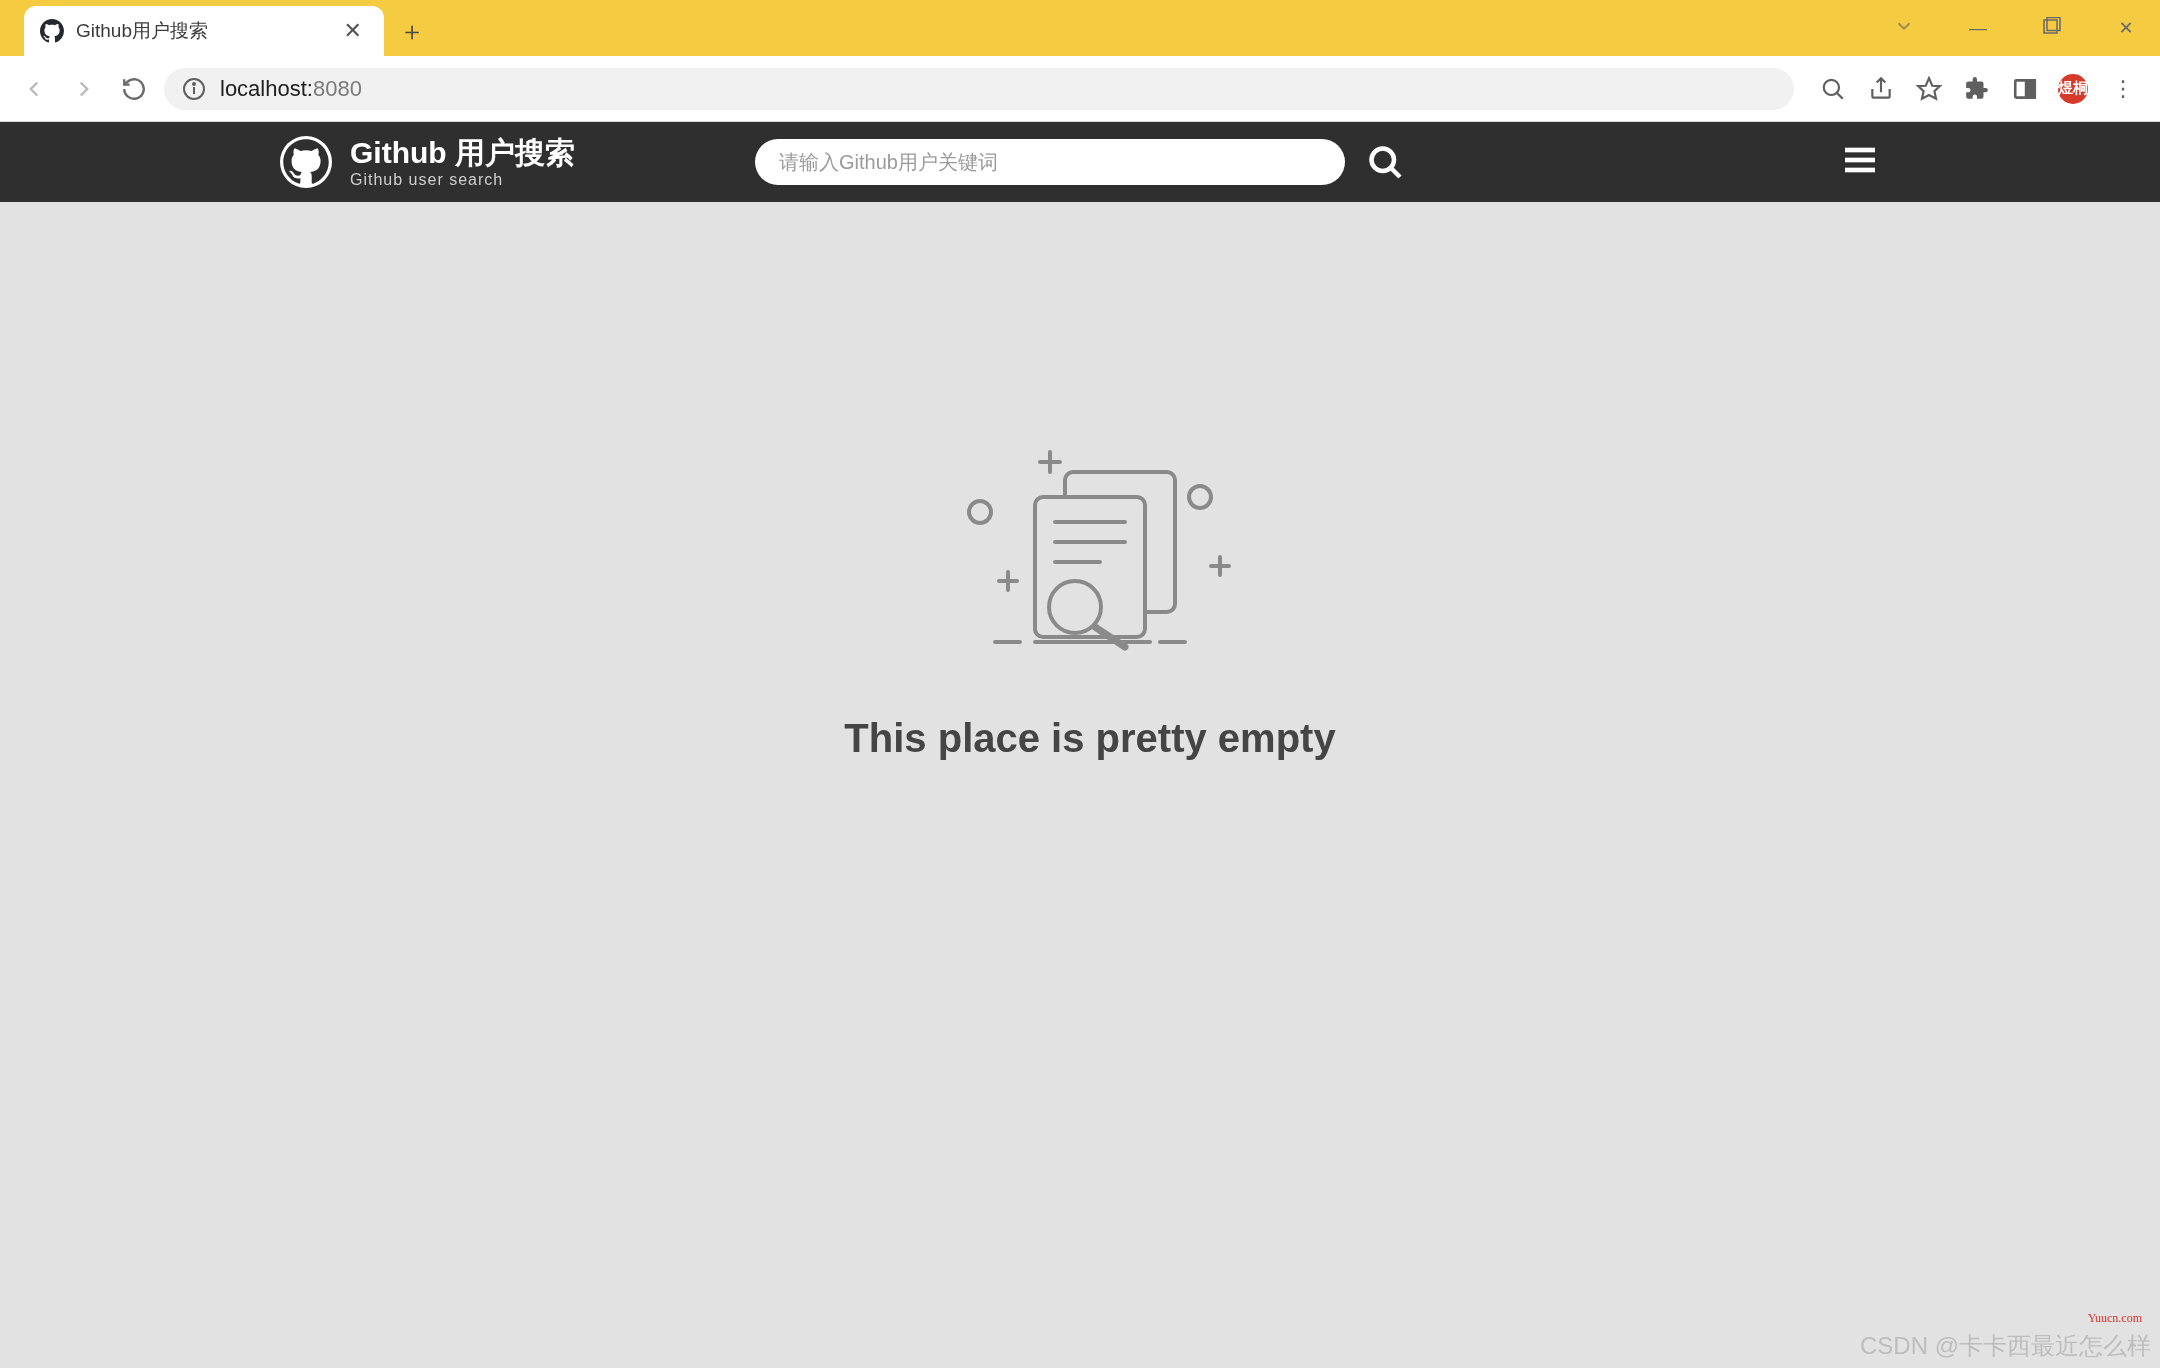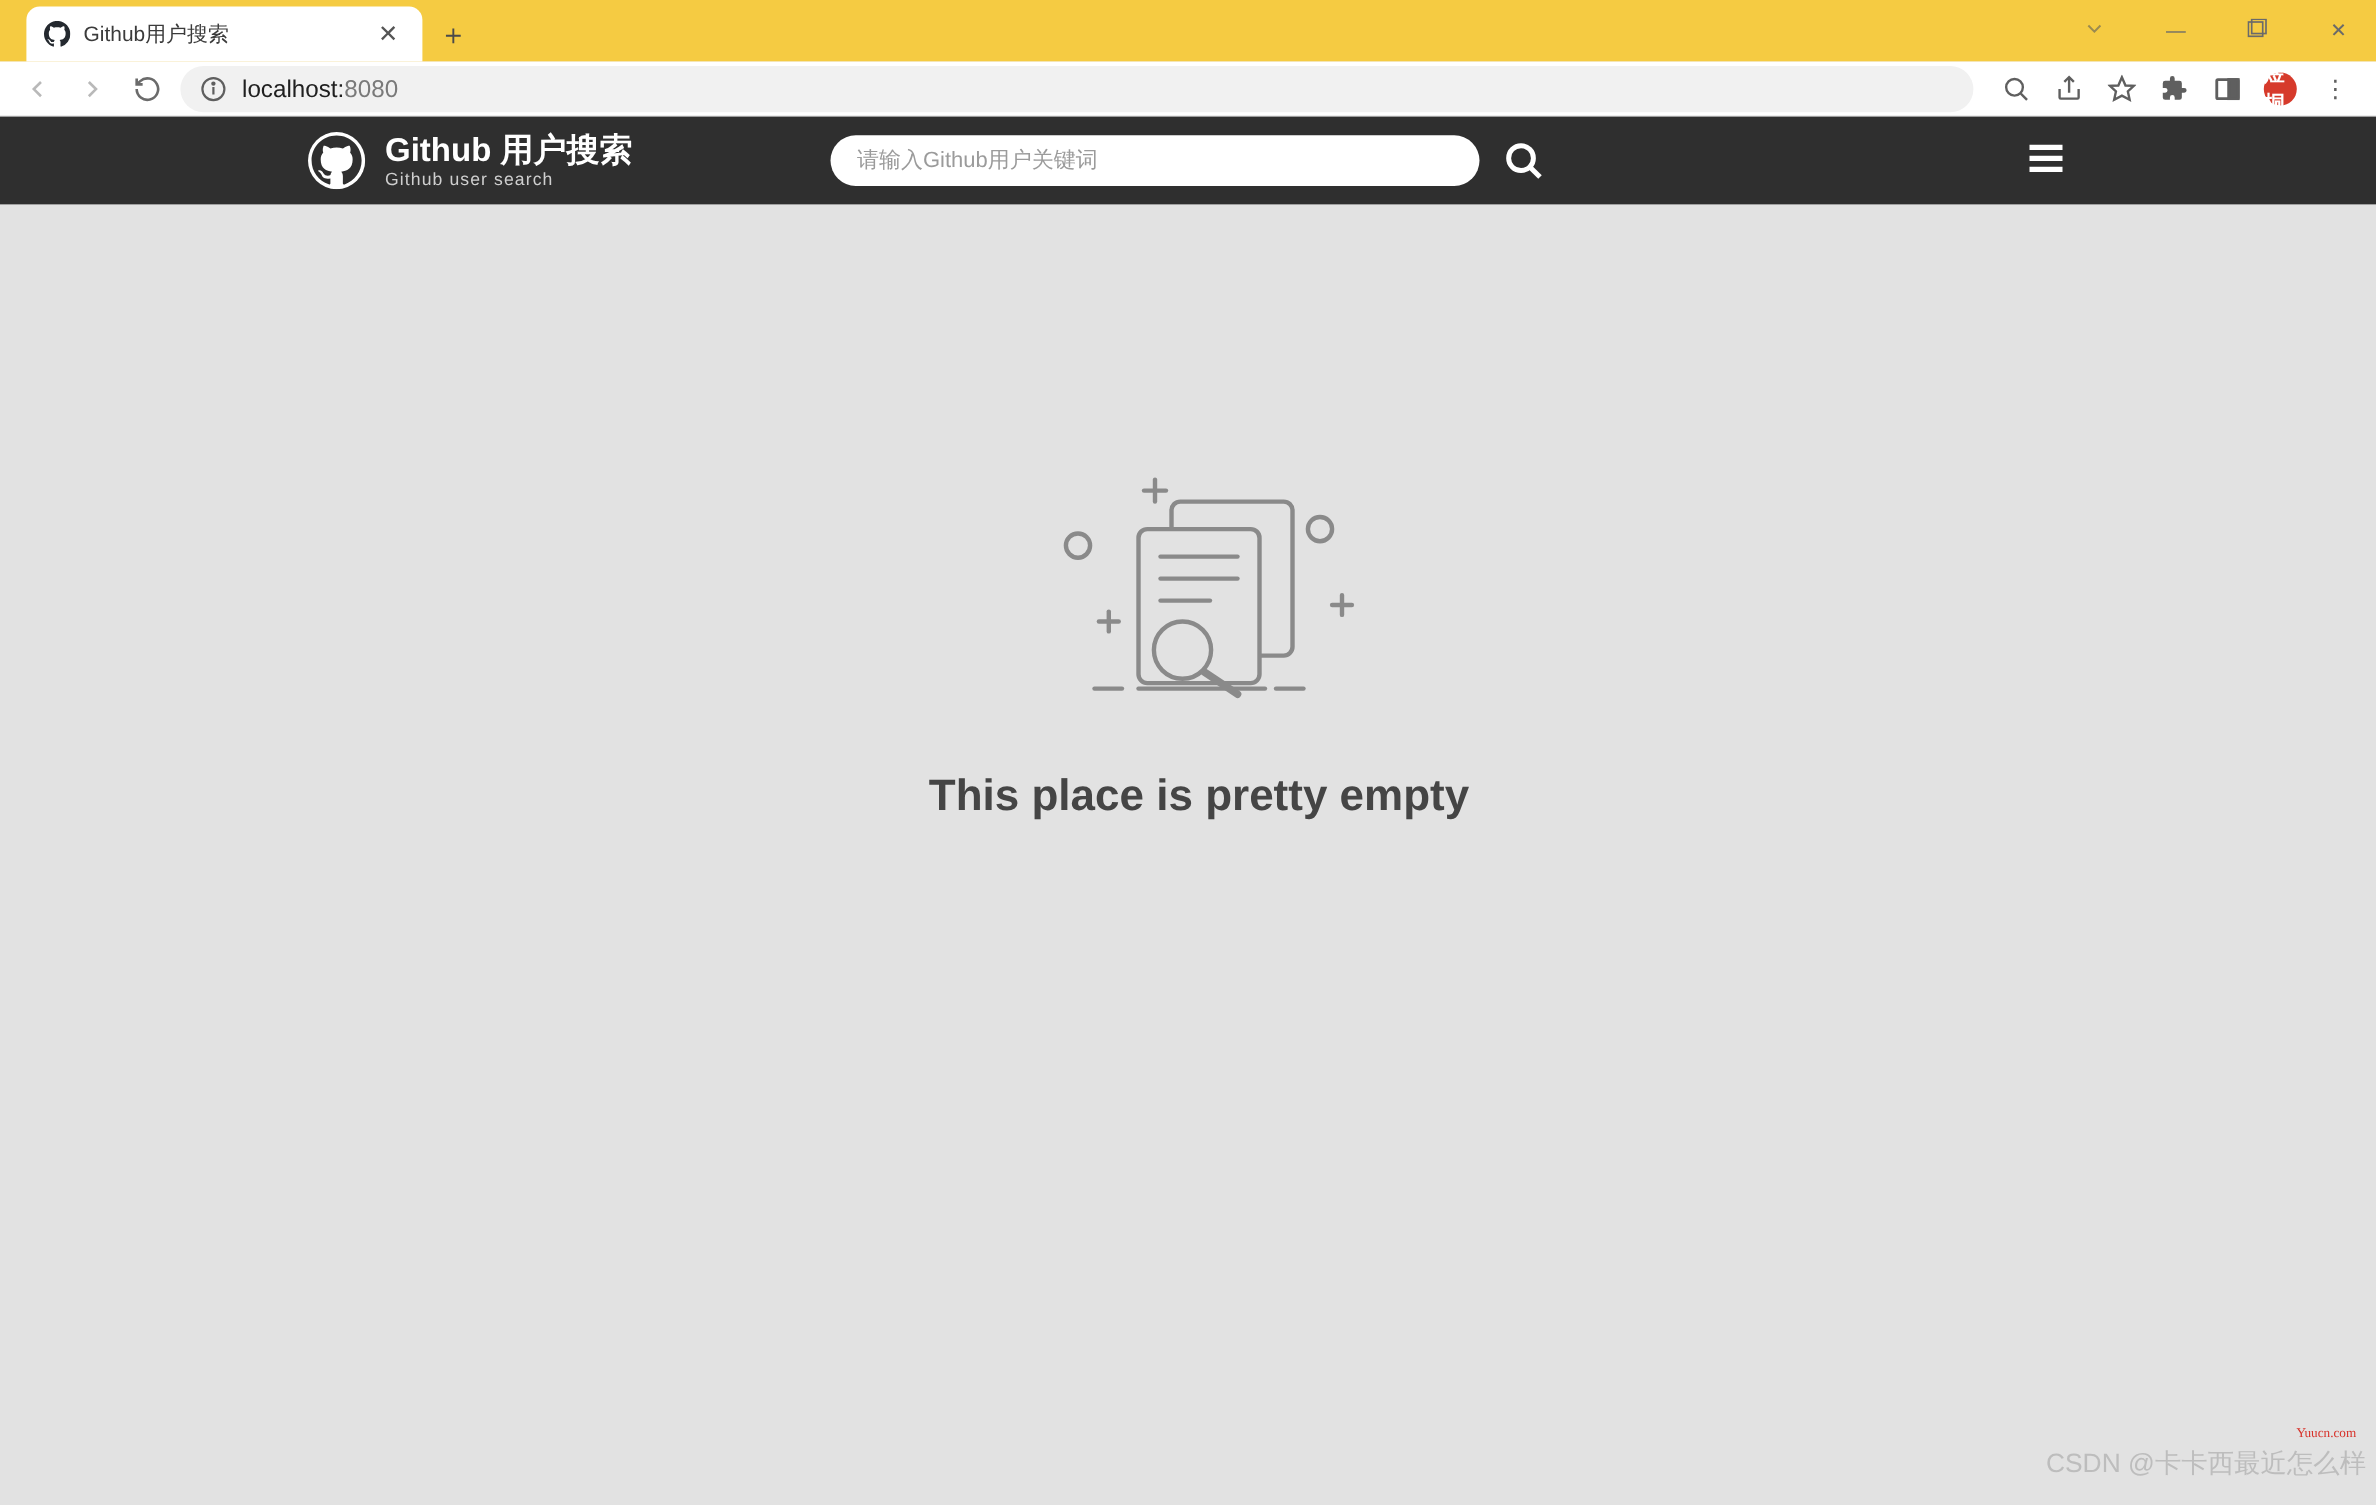--- a/index.html
+++ b/index.html
@@ -14,35 +14,35 @@
   }
   .tab .favicon svg { width: 24px; height: 24px; display:block; }
   .tab .tab-title { font-size: 19px; color: #3b3b3b; flex: 1; white-space: nowrap; overflow: hidden; }
   .tab .tab-close { font-size: 22px; color: #555; cursor: pointer; padding: 2px 6px; }
   .new-tab { width: 44px; height: 44px; display:flex; align-items:center; justify-content:center; color:#4a4a4a; font-size: 26px; cursor:pointer; margin-left:6px; margin-bottom:3px;}
   .win-controls { margin-left:auto; display:flex; align-items:center; height:100%; padding-right:10px; gap: 26px; }
   .win-controls span { width: 48px; text-align:center; color:#6a6a6a; font-size:18px; cursor:pointer; }
   .win-chevron svg{ width:22px; height:22px; stroke:#9a8a50;}
 
   
-  .addrbar { height: 50px; background: #ffffff; display:flex; align-items:center; padding: 0 14px; gap: 10px; border-bottom:1px solid #dcdcdc;}
+  .addrbar { height: 66px; background: #ffffff; display:flex; align-items:center; padding: 0 14px; gap: 10px; border-bottom:1px solid #dcdcdc;}
   .nav-btn { width:40px; height:40px; display:flex; align-items:center; justify-content:center; color:#6b6b6b; border-radius:50%; cursor:pointer;}
   .nav-btn.disabled { color:#b9b9b9; cursor:default;}
   .nav-btn svg { width:26px; height:26px; }
   .omnibox {
     flex:1; height:42px; background:#f1f1f1; border-radius:21px; display:flex; align-items:center;
     padding: 0 18px; gap: 14px;
   }
   .omnibox .info-icon { width:24px; height:24px; color:#5f5f5f; display:flex; align-items:center; justify-content:center;}
   .omnibox .url { font-size:22px; color:#202020; }
   .omnibox .url .port { color:#7a7a7a; }
   .addr-actions { display:flex; align-items:center; gap: 18px; padding: 0 6px 0 14px; }
   .addr-actions .icon { width:30px; height:30px; display:flex; align-items:center; justify-content:center; color:#5f5f5f; cursor:pointer;}
   .addr-actions .icon svg { width:26px; height:26px; }
-  .profile-badge { width:30px; height:30px; border-radius:50%; background:#d63a2b; color:#fff; font-size:19px; display:flex; align-items:center; justify-content:center; font-weight:bold;}
+  .profile-badge { width:30px; height:30px; border-radius:50%; background:#d63a2b; color:#fff; font-size:15px; display:flex; align-items:center; justify-content:center; font-weight:bold;}
   .kebab { font-size:22px; color:#5f5f5f; cursor:pointer; padding:0 6px;}
 
   
   .app-header {
     height: 80px; background: #2f2f2f; display:flex; align-items:center; color:#fff;
     padding: 0 280px 0 280px; position:relative;
   }
   .brand { display:flex; align-items:center; gap: 18px; }
   .brand-logo { width:52px; height:52px; }
   .brand-text .t1 { font-size: 30px; font-weight: 800; line-height:1.1;text-align:right; }

